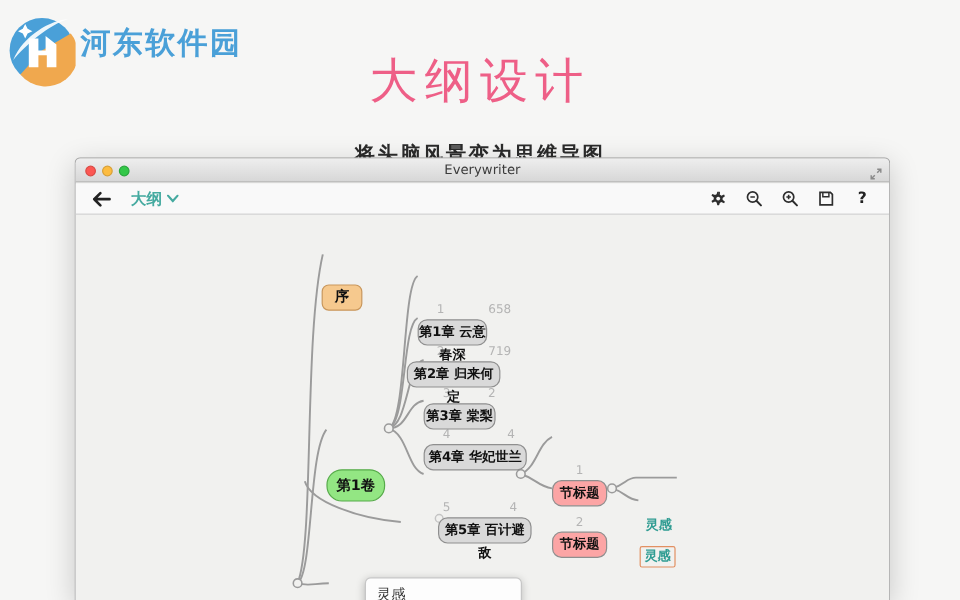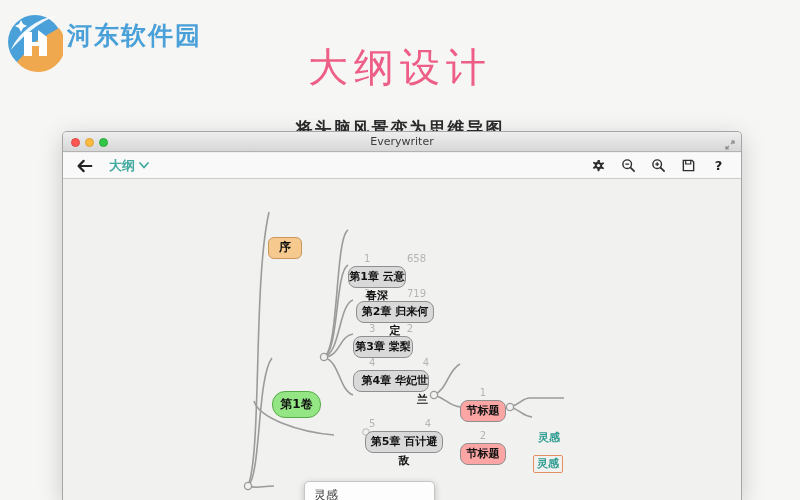--- a/index.html
+++ b/index.html
@@ -199,23 +199,23 @@
       <span>1</span>
     </div>
     <div class="counts-center" style="left:397px; top:251px; width:46px;">
       <span>2</span>
     </div>
 
     <div class="node n-orange" style="left:205px; top:58px;  width:34px;">序</div>
     <div class="node n-green" style="left:209px; top:212px; width:49px; height:27px; line-height:24px;">第1卷</div>
 
     <div class="node n-gray" style="left:285px; top:87px;  width:58px;">第1章 云意春深</div>
-    <div class="node n-gray" style="left:293px; top:122px; width:78px;">第2章 归来何定</div>
+    <div class="node n-gray" style="left:276px; top:122px; width:78px;">第2章 归来何定</div>
     <div class="node n-gray" style="left:290px; top:157px; width:60px;">第3章 棠梨</div>
-    <div class="node n-gray" style="left:290px; top:191px; width:76px;text-align:right;">第4章 华妃世兰</div>
+    <div class="node n-gray" style="left:290px; top:191px; width:86px;">第4章 华妃世兰</div>
     <div class="node n-gray" style="left:302px; top:252px; width:78px;">第5章 百计避敌</div>
     <div class="node n-white" style="left:397px; top:221px; width:46px;">节标题</div>
     <div class="node n-white" style="left:397px; top:264px; width:46px;">节标题</div>
     <div class="node n-text" style="left:472px; top:251px; width:28px;">灵感</div>
     <div class="node n-text-sel" style="left:470px; top:276px; width:30px;">灵感</div>
 
     <div class="popup">
       <div class="popup-input">灵感</div>
 
     </div>

